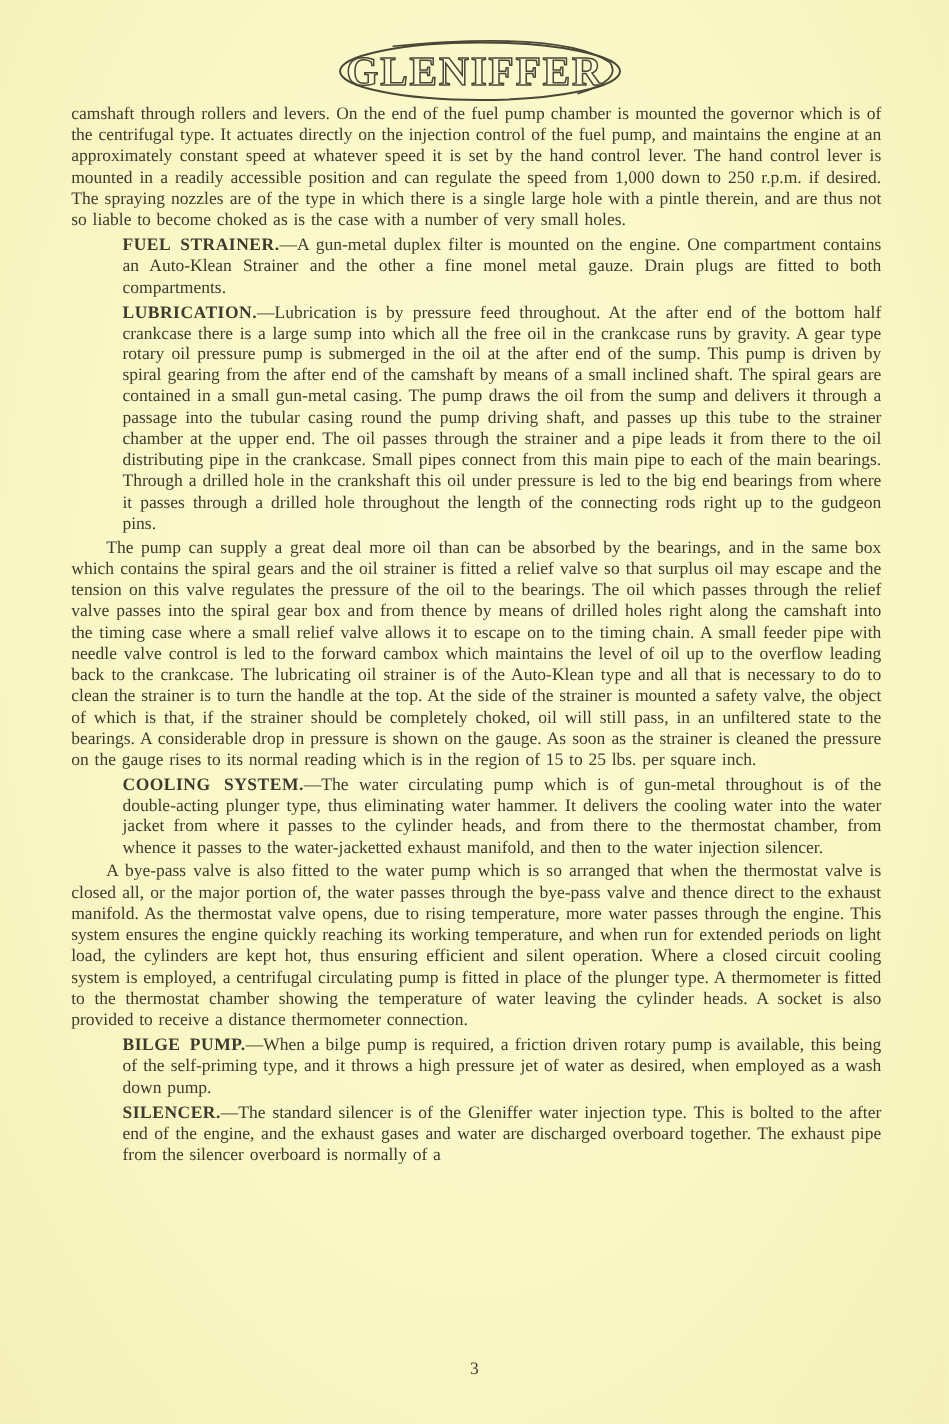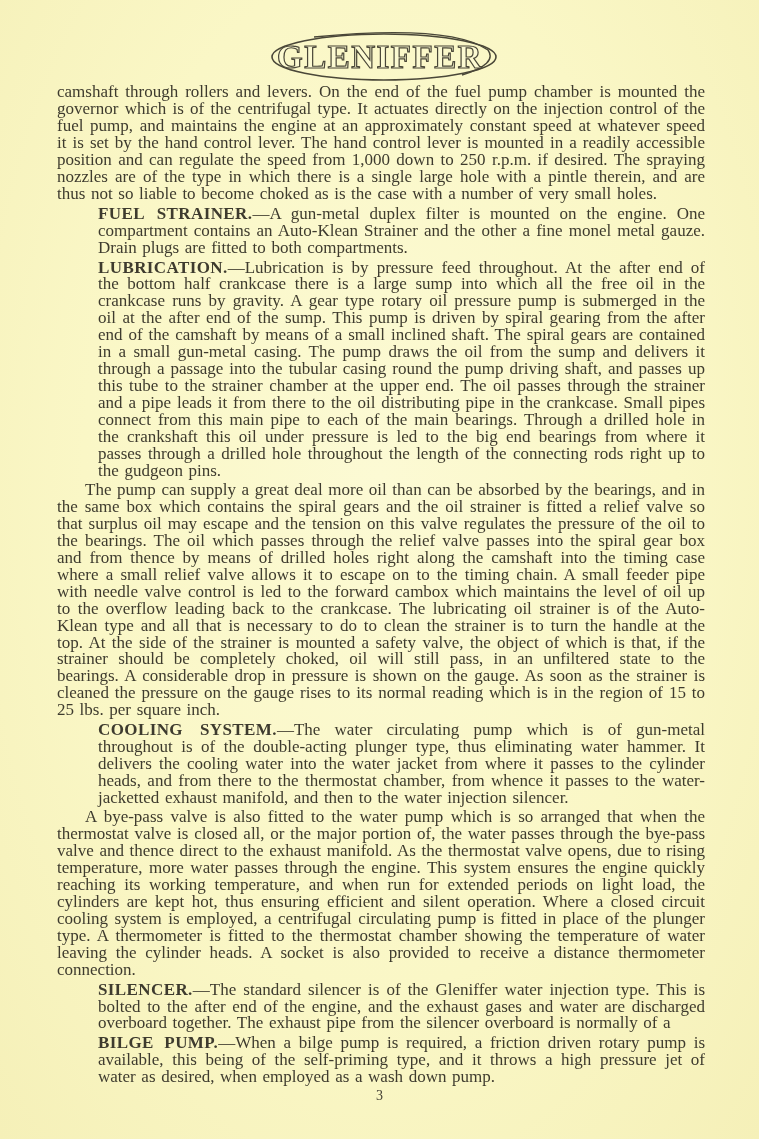--- a/index.html
+++ b/index.html
@@ -34,21 +34,21 @@
   .logo-text {
     font-family: "Liberation Serif", "DejaVu Serif", serif;
     font-weight: bold;
     letter-spacing: 1.5px;
   }
   .body-text {
     position: absolute;
     top: 84px;
     left: 57px;
     width: 648px;
-    font-size: 17px;
+    font-size: 14px;
     line-height: 16.95px;
     text-align: justify;
     word-spacing: 0.08em;
   }
   .para {
     margin: 0 0 2px 0;
   }
   .para.headed {
     margin-top: 3px;
     margin-left: 41px;
@@ -93,23 +93,23 @@
     <p class="para headed"><b>FUEL STRAINER.</b><span>—A gun-metal duplex filter is mounted on the engine. One compartment contains an Auto-Klean Strainer and the other a fine monel metal gauze. Drain plugs are fitted to both compartments.</span></p>
 
     <p class="para headed"><b>LUBRICATION.</b><span>—Lubrication is by pressure feed throughout. At the after end of the bottom half crankcase there is a large sump into which all the free oil in the crankcase runs by gravity. A gear type rotary oil pressure pump is submerged in the oil at the after end of the sump. This pump is driven by spiral gearing from the after end of the camshaft by means of a small inclined shaft. The spiral gears are contained in a small gun-metal casing. The pump draws the oil from the sump and delivers it through a passage into the tubular casing round the pump driving shaft, and passes up this tube to the strainer chamber at the upper end. The oil passes through the strainer and a pipe leads it from there to the oil distributing pipe in the crankcase. Small pipes connect from this main pipe to each of the main bearings. Through a drilled hole in the crankshaft this oil under pressure is led to the big end bearings from where it passes through a drilled hole throughout the length of the connecting rods right up to the gudgeon pins.</span></p>
 
     <p class="para indent"><b></b><span>The pump can supply a great deal more oil than can be absorbed by the bearings, and in the same box which contains the spiral gears and the oil strainer is fitted a relief valve so that surplus oil may escape and the tension on this valve regulates the pressure of the oil to the bearings. The oil which passes through the relief valve passes into the spiral gear box and from thence by means of drilled holes right along the camshaft into the timing case where a small relief valve allows it to escape on to the timing chain. A small feeder pipe with needle valve control is led to the forward cambox which maintains the level of oil up to the overflow leading back to the crankcase. The lubricating oil strainer is of the Auto-Klean type and all that is necessary to do to clean the strainer is to turn the handle at the top. At the side of the strainer is mounted a safety valve, the object of which is that, if the strainer should be completely choked, oil will still pass, in an unfiltered state to the bearings. A considerable drop in pressure is shown on the gauge. As soon as the strainer is cleaned the pressure on the gauge rises to its normal reading which is in the region of 15 to 25 lbs. per square inch.</span></p>
 
     <p class="para headed"><b>COOLING SYSTEM.</b><span>—The water circulating pump which is of gun-metal throughout is of the double-acting plunger type, thus eliminating water hammer. It delivers the cooling water into the water jacket from where it passes to the cylinder heads, and from there to the thermostat chamber, from whence it passes to the water-jacketted exhaust manifold, and then to the water injection silencer.</span></p>
 
     <p class="para indent"><b></b><span>A bye-pass valve is also fitted to the water pump which is so arranged that when the thermostat valve is closed all, or the major portion of, the water passes through the bye-pass valve and thence direct to the exhaust manifold. As the thermostat valve opens, due to rising temperature, more water passes through the engine. This system ensures the engine quickly reaching its working temperature, and when run for extended periods on light load, the cylinders are kept hot, thus ensuring efficient and silent operation. Where a closed circuit cooling system is employed, a centrifugal circulating pump is fitted in place of the plunger type. A thermometer is fitted to the thermostat chamber showing the temperature of water leaving the cylinder heads. A socket is also provided to receive a distance thermometer connection.</span></p>
 
+    <p class="para headed"><b>BILGE PUMP.</b><span>—When a bilge pump is required, a friction driven rotary pump is available, this being of the self-priming type, and it throws a high pressure jet of water as desired, when employed as a wash down pump.</span></p>
+
     <p class="para headed"><b>SILENCER.</b><span>—The standard silencer is of the Gleniffer water injection type. This is bolted to the after end of the engine, and the exhaust gases and water are discharged overboard together. The exhaust pipe from the silencer overboard is normally of a</span></p>
-
-    <p class="para headed"><b>BILGE PUMP.</b><span>—When a bilge pump is required, a friction driven rotary pump is available, this being of the self-priming type, and it throws a high pressure jet of water as desired, when employed as a wash down pump.</span></p>
 
   </main>
 
   <footer>
     <div class="page-number">3</div>
   </footer>
 
 </div>
 
 </body></html>

